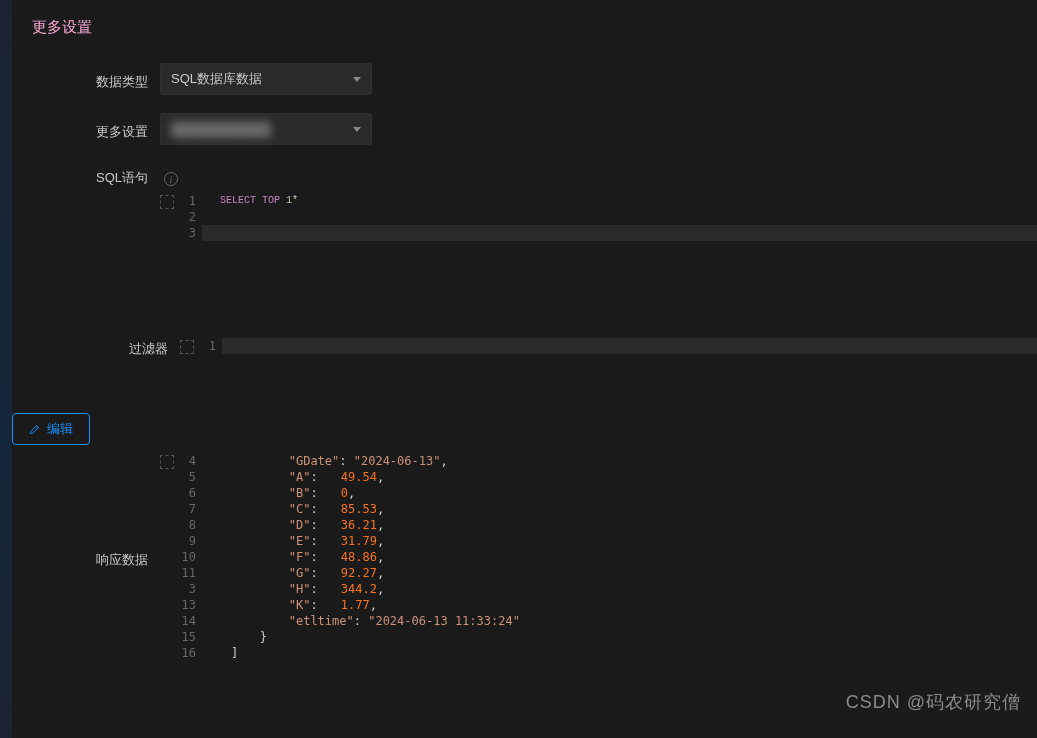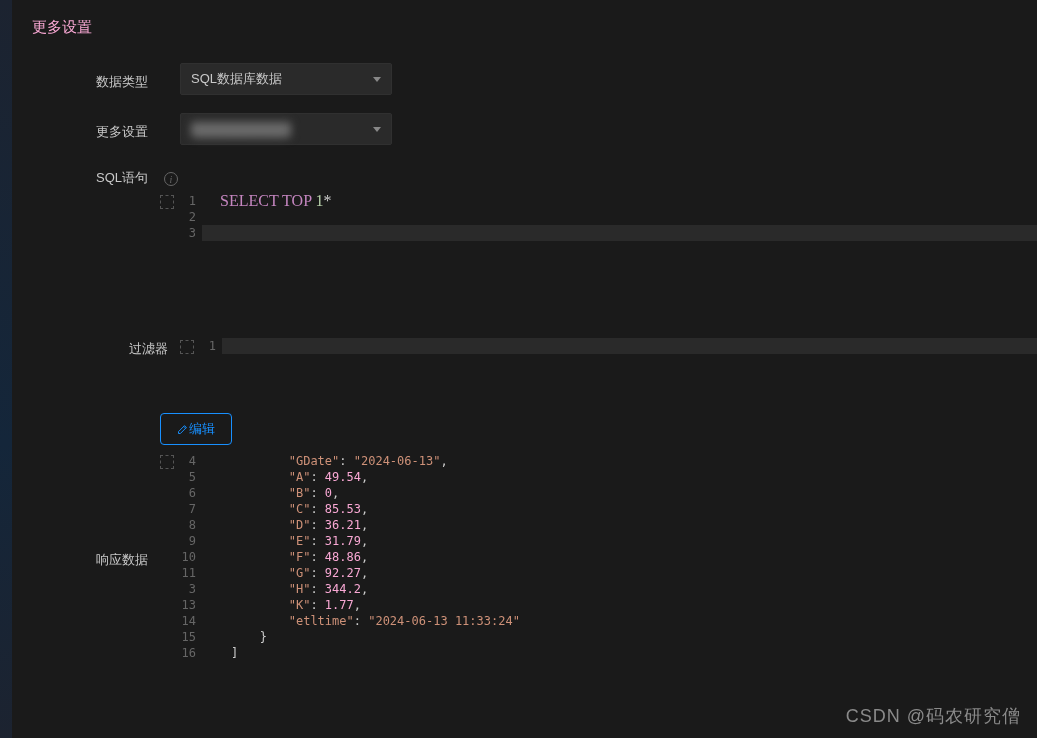--- a/index.html
+++ b/index.html
@@ -62,21 +62,20 @@
     height: 32px;
     background: #2a2a2a;
     border: 1px solid #303030;
     border-radius: 2px;
     display: flex;
     align-items: center;
     justify-content: space-between;
     padding: 0 10px;
     color: #c9c9c9;
     cursor: pointer;
-    margin-left: 20px;
   }
   .select .val { font-size: 13px; }
   .chev {
     width: 0; height: 0;
     border-left: 4px solid transparent;
     border-right: 4px solid transparent;
     border-top: 5px solid #888;
   }
   .blur-box {
     filter: blur(4px);
@@ -102,22 +101,22 @@
     text-align: right;
     color: #666;
     font-family: Consolas, monospace;
     font-size: 12px;
     padding-right: 6px;
     user-select: none;
   }
   .gutter div { height: 16px; line-height: 16px; }
   .code {
     flex: 1;
-    font-family: Liberation Serif, serif;
-    font-size: 16px;
+    font-family: Liberation Mono, monospace;
+    font-size: 10px;
     line-height: 16px;
     padding-left: 18px;
     color: #ccc;
     position: relative;
   }
   .code-line { height: 16px; white-space: pre; }
   .hl-active {
     position: absolute;
     left: 0; right: 0;
     height: 16px;
@@ -135,48 +134,48 @@
     vertical-align: middle;
     margin-left: -1px;
   }
   .filter-block {
     height: 80px;
     padding-left: 20px;
   }
   .edit-btn {
     display: inline-flex;
     align-items: center;
+    gap: 6px;
     border: 1px solid #1890ff;
     color: #1890ff;
     background: transparent;
     padding: 6px 16px;
     border-radius: 4px;
     font-size: 13px;
     cursor: pointer;
-    margin-left: 148px;
     margin-top: 6px;
     margin-bottom: 10px;
   }
   .edit-btn .pen {
     width: 12px; height: 12px;
     display: inline-block;
   }
   .response-block {
     margin-top: 4px;
   }
   .resp-code { flex:1; font-family: Consolas, monospace; font-size: 12px; line-height: 16px; color:#ccc; }
   .json-key { color: #ce9178; }
   .json-str { color: #ce9178; }
-  .json-num { color: #f9a8d4; }
+  .json-num { color: #f97316; margin-left: 16px; }
   .json-punc { color: #ccc; }
   .resp-line { height:16px; white-space: pre; }
   .watermark {
     position: absolute;
     right: 16px;
-    bottom: 10px;
+    bottom: 24px;
     color: #8a8a8a;
     font-size: 18px;
     letter-spacing: 1px;
   }
   .sql-from-blur {
     display: inline-block;
     width: 220px; height: 12px;
     background: #5a5a5a;
     vertical-align: middle;
     filter: blur(2px);

